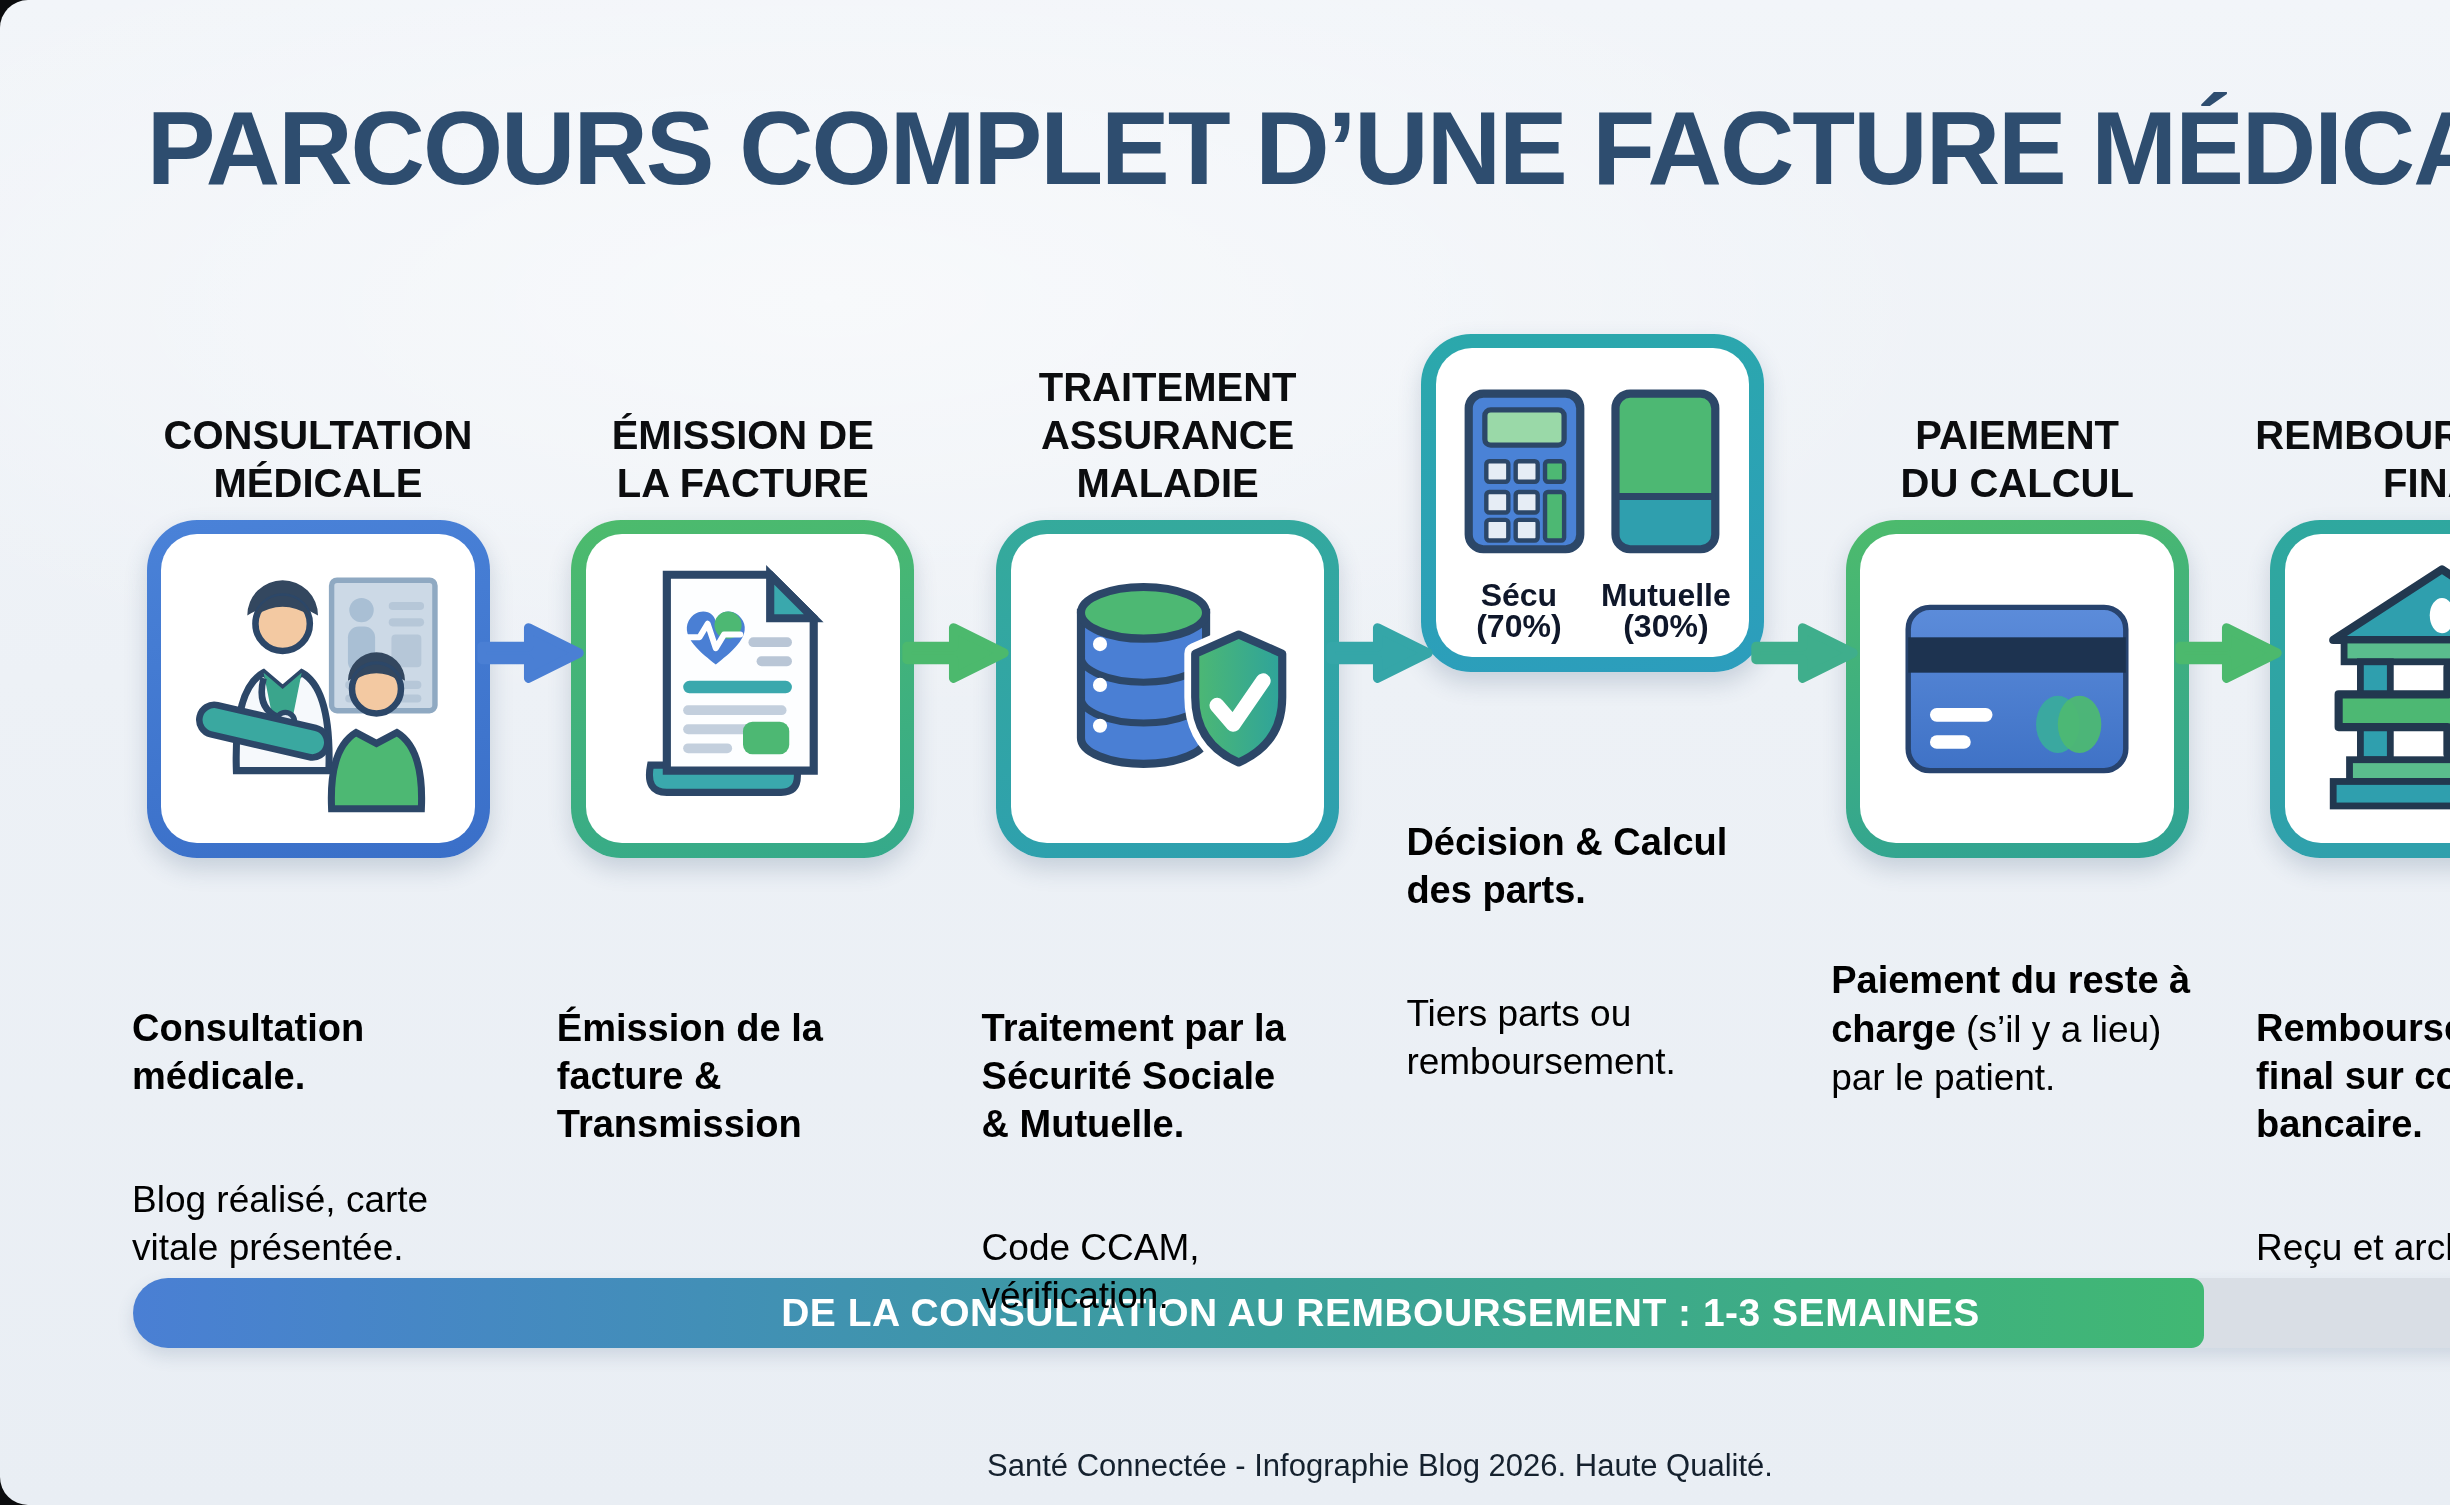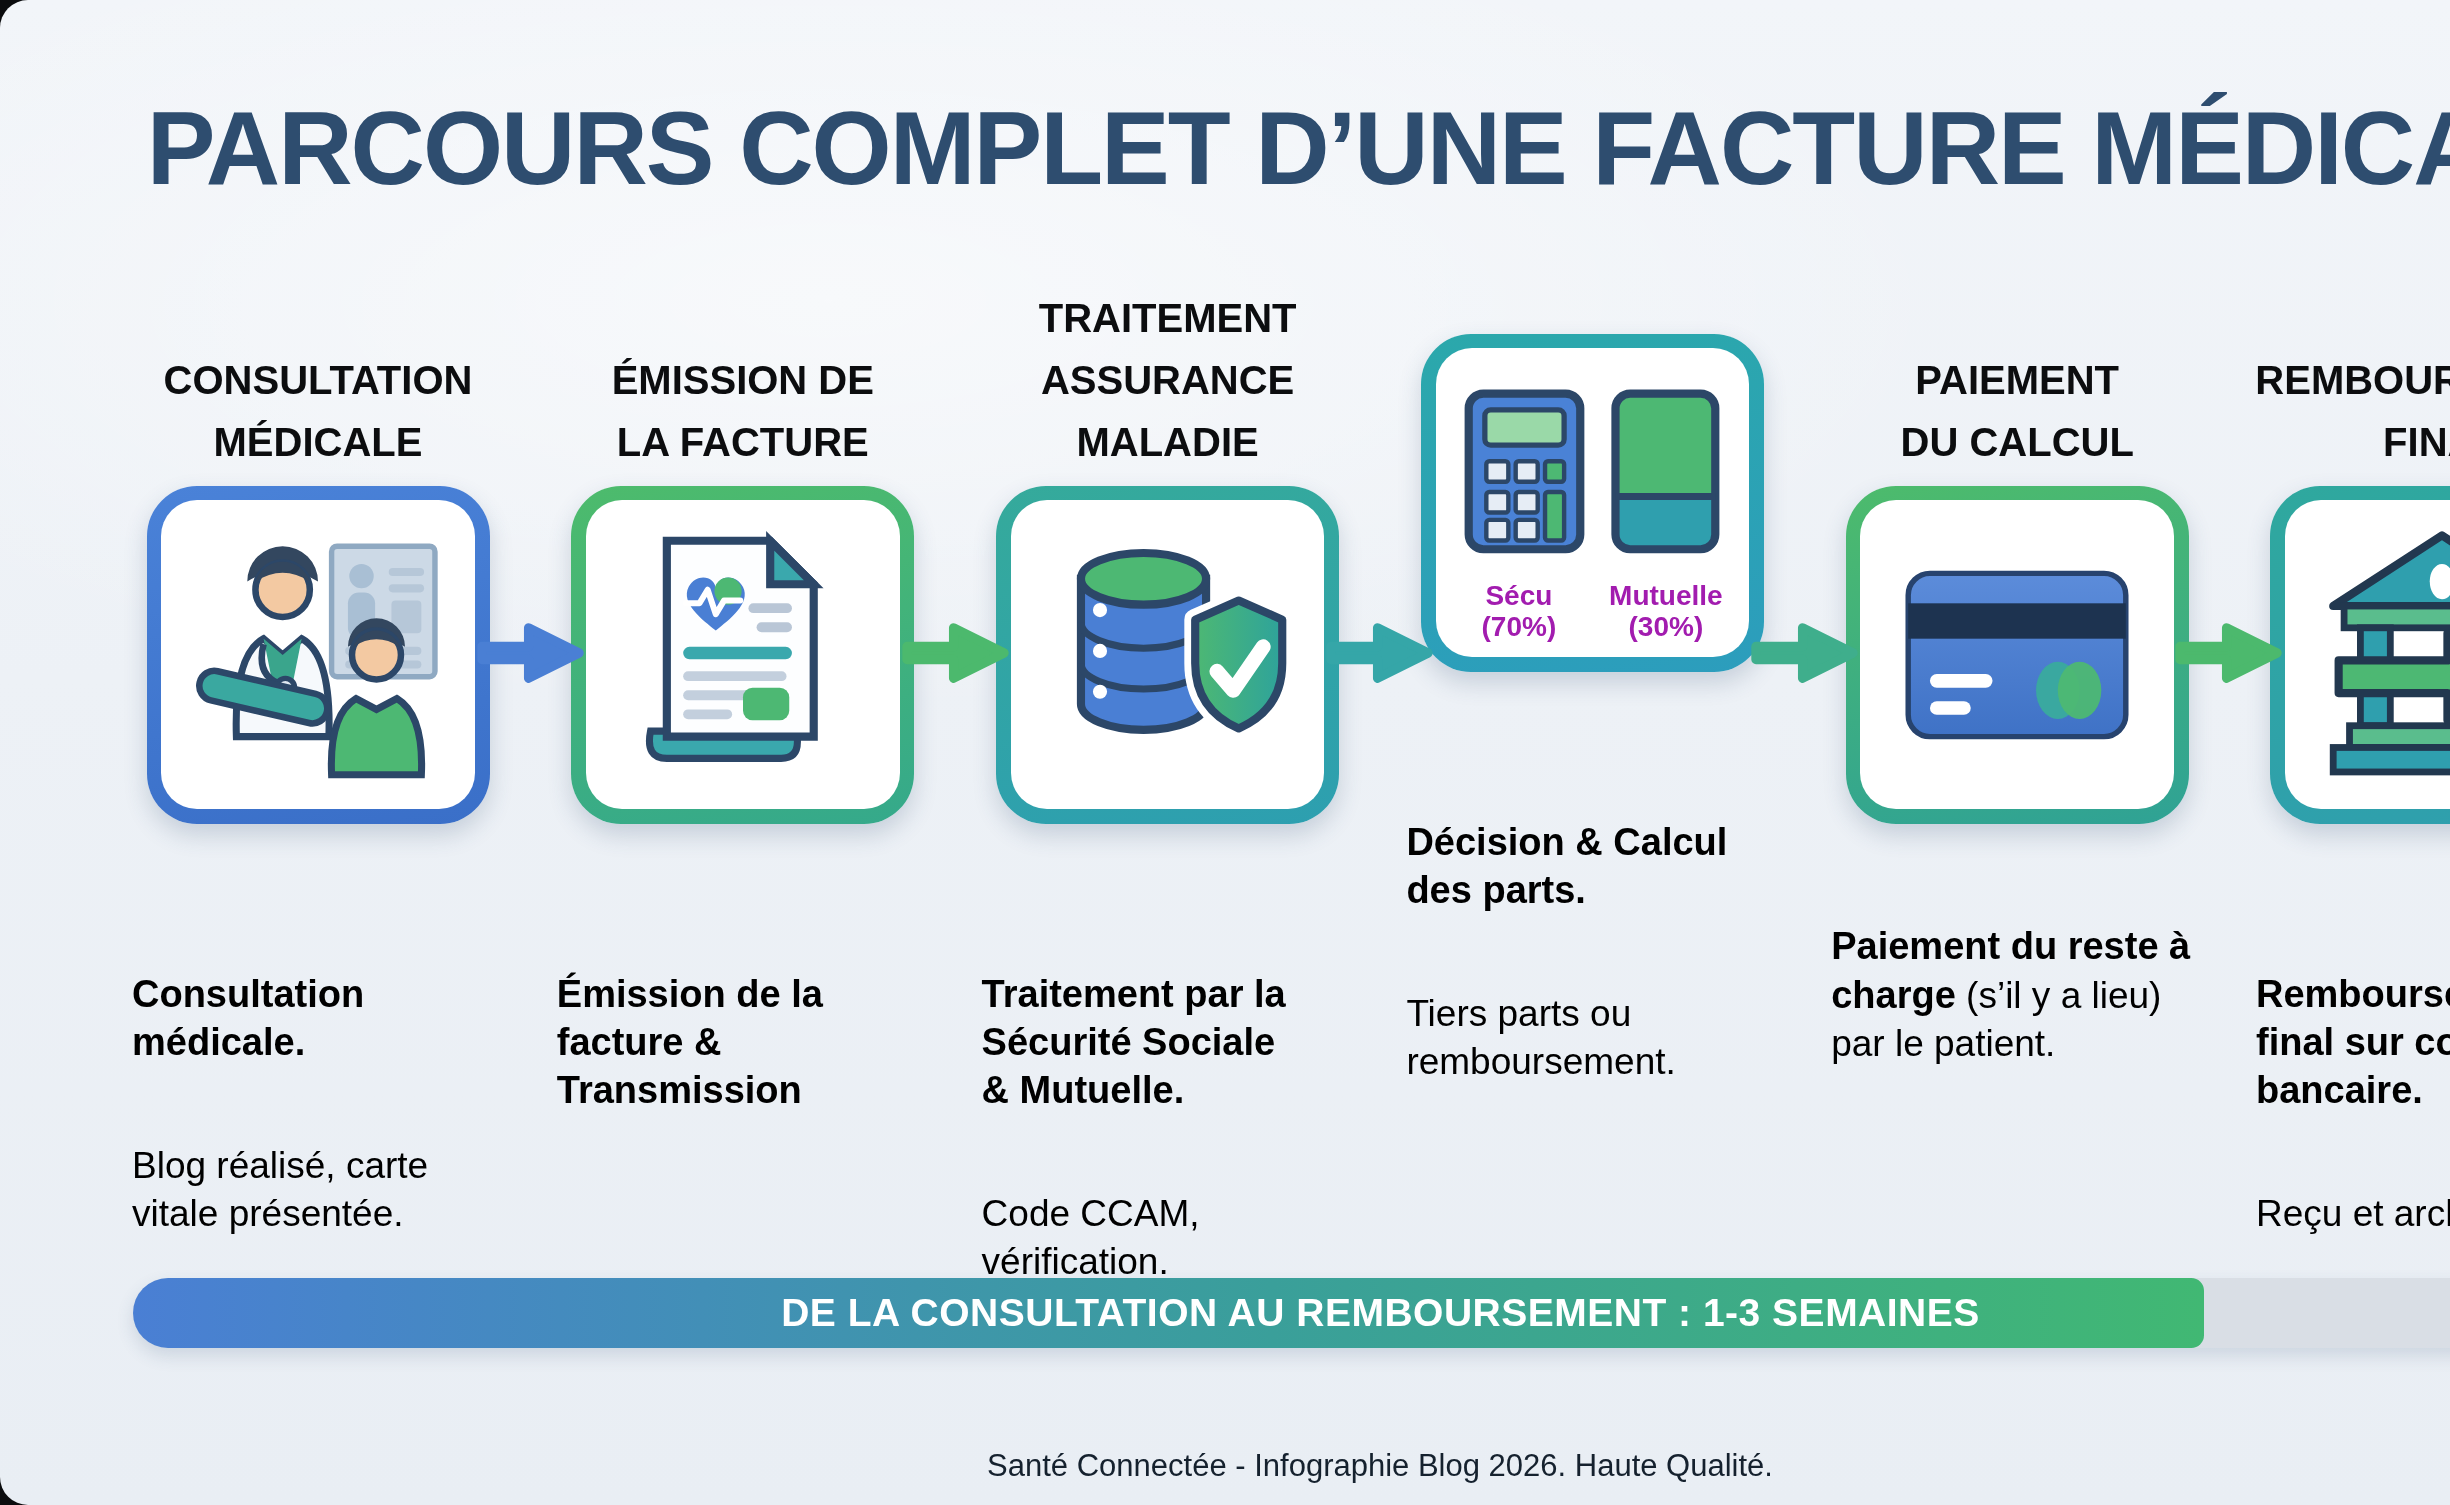--- a/index.html
+++ b/index.html
@@ -10,31 +10,31 @@
         background:linear-gradient(180deg,#f2f5f9 0%,#edf1f6 45%,#e9eef4 100%);}
   .card:after{content:"";position:absolute;inset:0;
         background:radial-gradient(60% 40% at 30% 20%, rgba(255,255,255,.5), rgba(255,255,255,0) 70%);
         pointer-events:none;}
   .title{position:absolute;top:87px;left:0;right:0;text-align:center;
          font-size:103px;line-height:123px;font-weight:bold;letter-spacing:-2px;z-index:3;}
   .steps{position:absolute;top:321px;left:132px;right:132px;display:flex;
          justify-content:space-between;z-index:2;}
   .step{width:372px;display:flex;flex-direction:column;align-items:center;}
   .step-header{height:152px;display:flex;align-items:flex-end;justify-content:center;
-         text-align:center;font-size:40px;line-height:62px;font-weight:bold;color:#0c0d0f;
-         white-space:pre-line;letter-spacing:0px;}
+         text-align:center;font-size:40px;line-height:48px;font-weight:bold;color:#0c0d0f;
+         white-space:pre-line;letter-spacing:0px;margin-top:34px;}
   .box{margin-top:12.7px;width:343px;height:338px;border-radius:50px;padding:14.7px;
        box-shadow:0 10.8px 23.5px rgba(44,76,112,.20);}
   .box-in{width:100%;height:100%;background:#fff;border-radius:36px;display:flex;
           flex-direction:column;align-items:center;justify-content:center;overflow:hidden;}
   .main-icon{width:272px;height:272px;}
   .calc-icon{width:294px;height:182px;margin-top:14.7px;}
   .box-labels{display:flex;width:294px;margin-top:1px;}
-  .box-label{flex:1;text-align:center;font-weight:bold;font-size:28px;line-height:31px;
-             color:#a21caf;white-space:pre-line;margin-top:18px;}
+  .box-label{flex:1;text-align:center;font-weight:bold;font-size:32px;line-height:31px;
+             color:#0f172a;white-space:pre-line;margin-top:18px;}
   .desc{margin-top:98px;text-align:left;color:#000;font-size:37px;line-height:48px;
         white-space:pre-line;width:372px;}
   .desc .b{display:block;font-weight:bold;font-size:38px;}
   .desc .r{display:block;margin-top:28px;}
   .desc.inline{white-space:normal;}
   .desc.inline .b{display:inline;white-space:normal;}
   .desc.inline .r{display:inline;margin:0;white-space:normal;}
   .flow-arrow{position:absolute;width:113px;height:84px;z-index:4;}
   .flow-arrow svg{width:100%;height:100%;}
   .timeline{position:absolute;top:1278px;left:133px;width:2495px;height:70px;

